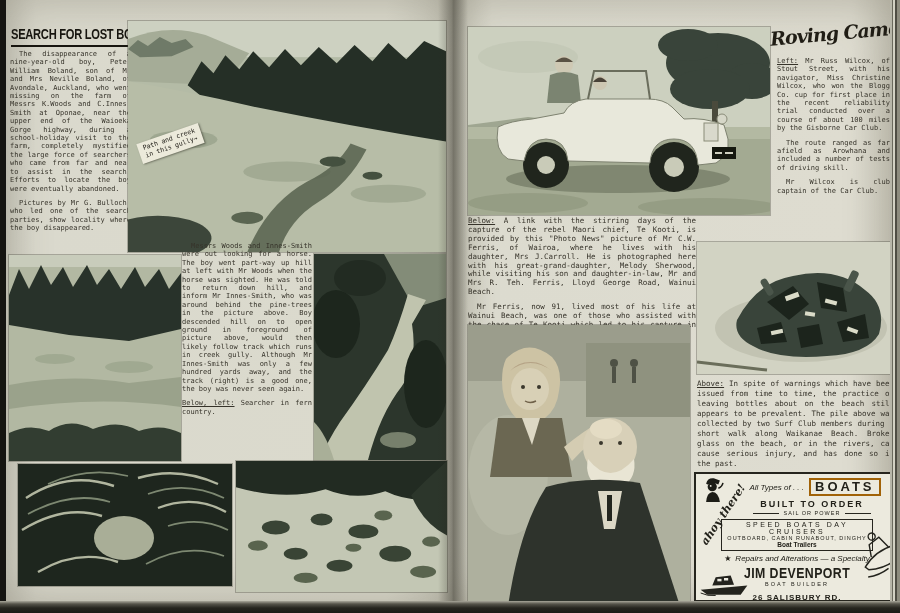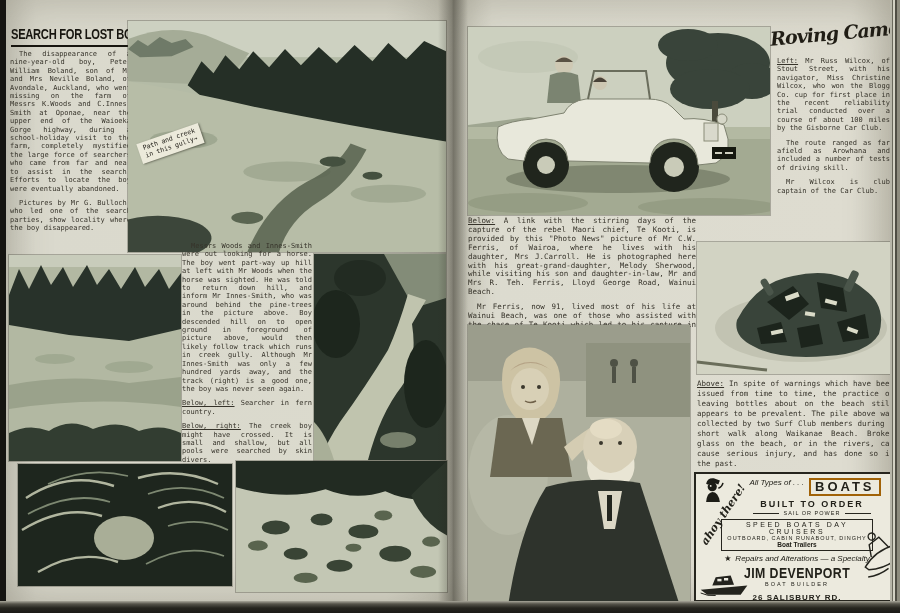--- a/index.html
+++ b/index.html
@@ -41,21 +41,21 @@
   .footer .pagenum{font-family:"DejaVu Serif",serif;font-weight:bold;font-size:11px;letter-spacing:2px;}
   .footer .brand-script{font-family:"DejaVu Serif",serif;font-style:italic;font-size:8.5px;}
   .footer .brand-title{font-weight:bold;font-size:6.5px;letter-spacing:1.5px;}
   .footer .brand-date{font-family:"DejaVu Sans Mono",monospace;font-size:6.5px;}
   
   .ad{position:absolute;left:242px;top:472px;width:202px;height:126px;background:#eceade;
         border:2px solid #26251e;color:#22211a;text-align:center;}
   .ad .ahoy{position:absolute;left:-8px;top:34px;transform:rotate(-56deg);transform-origin:center;
         font-family:"DejaVu Serif",serif;font-style:italic;font-weight:bold;font-size:11px;white-space:nowrap;}
   .ad .pirate{position:absolute;left:4px;top:2px;width:26px;height:26px;}
-  .ad .row-top{margin:4px 0 0 36px;display:flex;justify-content:center;gap:5px;}
+  .ad .row-top{margin:4px 0 0 36px;display:flex;align-items:center;justify-content:center;gap:5px;}
   .ad .alltypes{font-style:italic;font-size:8px;}
   .ad .boats{font-weight:bold;font-size:13px;letter-spacing:3px;border:2px solid #a16207;padding:0 4px;line-height:14px;}
   .ad .built{margin:3px 0 0 30px;font-weight:bold;font-size:9px;letter-spacing:2px;}
   .ad .sailrow{margin:1px 0 0 30px;display:flex;align-items:center;justify-content:center;gap:5px;font-size:5.5px;letter-spacing:1px;}
   .ad .rule{flex:0 0 26px;height:1px;background:#26251e;}
   .ad .box{margin:3px auto 0 auto;width:150px;border:1px solid #26251e;padding:1px 0 2px 0;}
   .ad .box .l1{font-size:7px;letter-spacing:2.5px;}
   .ad .box .l2{font-size:5.5px;letter-spacing:1px;}
   .ad .box .l3{font-weight:bold;font-size:6.5px;}
   .ad .repairs{margin-top:3px;font-style:italic;font-size:8px;}
@@ -114,21 +114,20 @@
         <path d="M0,130 Q60,118 120,128 L172,122 L172,152 Q90,140 0,154 Z" fill="#9aa28b"></path>
         <ellipse cx="46" cy="104" rx="20" ry="5" fill="#99a28a" opacity=".7"></ellipse>
         <ellipse cx="120" cy="112" rx="24" ry="6" fill="#99a28a" opacity=".7"></ellipse>
         <path d="M0,206 L0,178 Q20,168 40,176 Q60,162 84,174 Q110,164 130,176 Q152,168 172,178 L172,206 Z" fill="#323d31"></path>
       </svg>
     </div>
 
     <div class="tw col2">
       <p class="ind">Messrs Woods and Innes-Smith were out looking for a horse. The boy went part-way up hill at left with Mr Woods when the horse was sighted. He was told to return down hill, and inform Mr Innes-Smith, who was around behind the pine-trees in the picture above. Boy descended hill on to open ground in foreground of picture above, would then likely follow track which runs in creek gully. Although Mr Innes-Smith was only a few hundred yards away, and the track (right) is a good one, the boy was never seen again.</p>
       <p><span class="lead">Below, left:</span><span> Searcher in fern country.</span></p>
-      <p><span class="lead">Below, right:</span><span> The creek boy might have crossed. It is small and shallow, but all pools were searched by skin divers.</span></p>
     </div>
 
     <div class="photo" style="left:308px;top:254px;width:132px;height:206px;">
       <svg viewBox="0 0 132 206" preserveAspectRatio="none">
         <rect width="132" height="206" fill="#2c362c"></rect>
         <path d="M70,0 L132,0 L132,44 L100,54 Z" fill="#8d9681" opacity=".9"></path>
         <path d="M6,206 L54,206 Q66,160 88,132 Q104,110 98,70 L112,46 L94,40 Q84,74 74,96 Q52,132 26,168 Q14,186 6,206 Z" fill="#c0c4ae"></path>
         <ellipse cx="22" cy="70" rx="24" ry="34" fill="#1d261d"></ellipse>
         <ellipse cx="112" cy="130" rx="22" ry="44" fill="#1d261d"></ellipse>
         <ellipse cx="46" cy="24" rx="26" ry="18" fill="#222b22"></ellipse>

